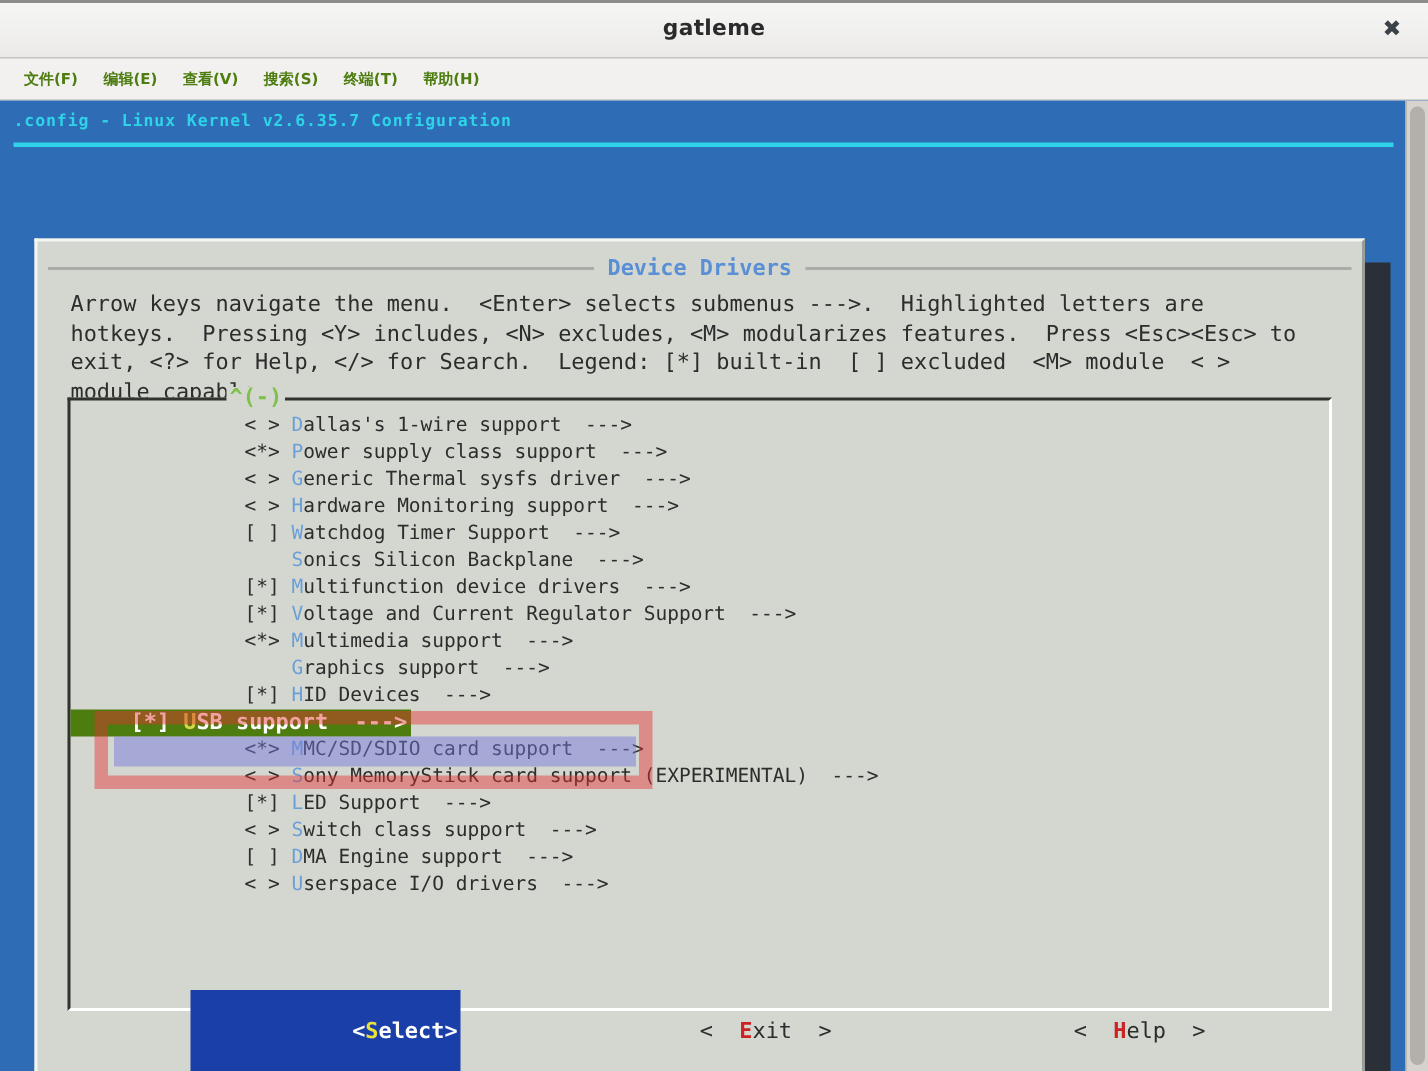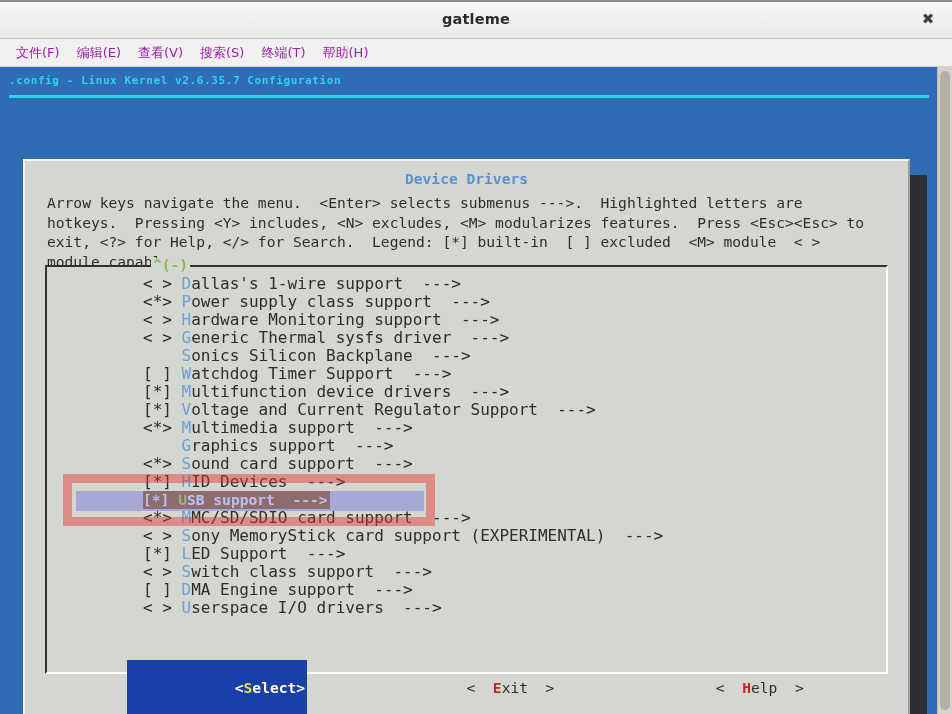--- a/index.html
+++ b/index.html
@@ -68,26 +68,27 @@
     height: 27px;
     flex: 0 0 27px;
     background: #f2f1f0;
     display: flex;
     align-items: center;
     padding-left: 9px;
     border-bottom: 1px solid #d4d1cd;
     font-family: "DejaVu Sans", sans-serif;
   }
   .menu-item {
-    font-size: 13px;
-    color: #a21caf;
+    font-size: 10px;
+    color: #4d7c0f;
     padding: 2px 7px;
     margin-right: 3px;
     cursor: default;
     white-space: nowrap;
+    font-weight: bold;
   }
 
   
   .terminal {
     flex: 1 1 auto;
     background: #2e6cb5;
     position: relative;
     overflow: hidden;
   }
   .term-scrollbar {
@@ -162,21 +163,20 @@
   }
 
   .dlg-titlerow {
     position: absolute;
     left: 7px; right: 7px;
     top: 10px;
     height: 16px;
     display: flex;
     align-items: center;
     justify-content: center;
-    flex-direction: column;
   }
   .dlg-titlerow .rule {
     flex: 1 1 auto;
     height: 2px;
     background: #a9ada7;
   }
   .dlg-titlerow .rule.left { margin-right: 9px; }
   .dlg-titlerow .rule.right { margin-left: 9px; }
   .dlg-title-text {
     color: #5a8fd6;
@@ -226,38 +226,39 @@
   .rows {
     position: absolute;
     left: 0; right: 0;
     top: 8px;
   }
   .row {
     height: 18px;
     line-height: 18px;
     padding-left: 96px;
     white-space: pre;
-    font-size: 16px;
+    font-size: 13px;
     color: #2d2d2d;
     position: relative;
+    margin-left: 20px;
   }
   .row .hot { color: #6b9fd8; }
   .row-sel-wrap {
     height: 18px;
     line-height: 18px;
     position: relative;
   }
   .row-sel-inner {
     display: inline-block;
-    margin-left: 96px;
-    background: #a16207;
+    background: #4d7c0f;
     color: #ffffff;
     font-weight: bold;
     white-space: pre;
     padding-right: 2px;
+    padding-left: 40px;
   }
   .row-sel-inner .hot { color: #d6d84a; }
 
   
   .btnrow {
     position: absolute;
     left: 0; right: 0;
     bottom: 21px;
     display: flex;
     align-items: center;
@@ -343,29 +344,28 @@
 hotkeys.  Pressing &lt;Y&gt; includes, &lt;N&gt; excludes, &lt;M&gt; modularizes features.  Press &lt;Esc&gt;&lt;Esc&gt; to
 exit, &lt;?&gt; for Help, &lt;/&gt; for Search.  Legend: [*] built-in  [ ] excluded  &lt;M&gt; module  &lt; &gt;
 module capable</div>
 
         <div class="listbox">
           <div class="scroll-up-ind">^(-)</div>
           <div class="scroll-dn-ind">└(+)</div>
           <div class="rows" id="rows">
               <div class="row"><span>&lt; &gt; </span><span class="hot">D</span><span>allas's 1-wire support  ---&gt;</span></div>
               <div class="row"><span>&lt;*&gt; </span><span class="hot">P</span><span>ower supply class support  ---&gt;</span></div>
+              <div class="row"><span>&lt; &gt; </span><span class="hot">G</span><span>eneric Thermal sysfs driver  ---&gt;</span></div>
               <div class="row"><span>&lt; &gt; </span><span class="hot">H</span><span>ardware Monitoring support  ---&gt;</span></div>
-              <div class="row"><span>&lt; &gt; </span><span class="hot">G</span><span>eneric Thermal sysfs driver  ---&gt;</span></div>
+              <div class="row"><span>[ ] </span><span class="hot">W</span><span>atchdog Timer Support  ---&gt;</span></div>
               <div class="row"><span>    </span><span class="hot">S</span><span>onics Silicon Backplane  ---&gt;</span></div>
-              <div class="row"><span>[ ] </span><span class="hot">W</span><span>atchdog Timer Support  ---&gt;</span></div>
               <div class="row"><span>[*] </span><span class="hot">M</span><span>ultifunction device drivers  ---&gt;</span></div>
               <div class="row"><span>[*] </span><span class="hot">V</span><span>oltage and Current Regulator Support  ---&gt;</span></div>
               <div class="row"><span>&lt;*&gt; </span><span class="hot">M</span><span>ultimedia support  ---&gt;</span></div>
               <div class="row"><span>    </span><span class="hot">G</span><span>raphics support  ---&gt;</span></div>
-              <div class="row"><span>&lt;*&gt; </span><span class="hot">S</span><span>ound card support  ---&gt;</span></div>
               <div class="row"><span>[*] </span><span class="hot">H</span><span>ID Devices  ---&gt;</span></div>
               <div class="row-sel-wrap"><span class="row-sel-inner"><span>[*] </span><span class="hot">U</span><span>SB support  ---&gt;</span></span></div>
               <div class="row"><span>&lt;*&gt; </span><span class="hot">M</span><span>MC/SD/SDIO card support  ---&gt;</span></div>
               <div class="row"><span>&lt; &gt; </span><span class="hot">S</span><span>ony MemoryStick card support (EXPERIMENTAL)  ---&gt;</span></div>
               <div class="row"><span>[*] </span><span class="hot">L</span><span>ED Support  ---&gt;</span></div>
               <div class="row"><span>&lt; &gt; </span><span class="hot">S</span><span>witch class support  ---&gt;</span></div>
               <div class="row"><span>[ ] </span><span class="hot">D</span><span>MA Engine support  ---&gt;</span></div>
               <div class="row"><span>&lt; &gt; </span><span class="hot">U</span><span>serspace I/O drivers  ---&gt;</span></div>
             </div>
         </div>

